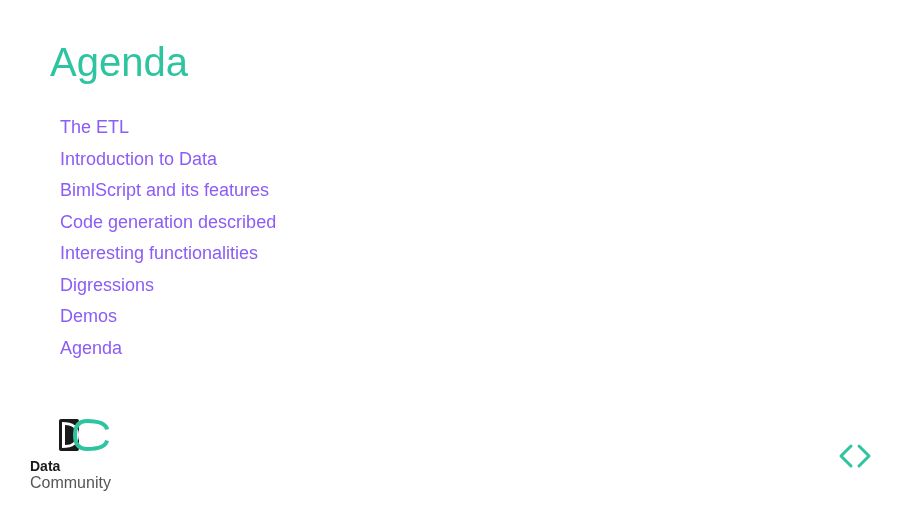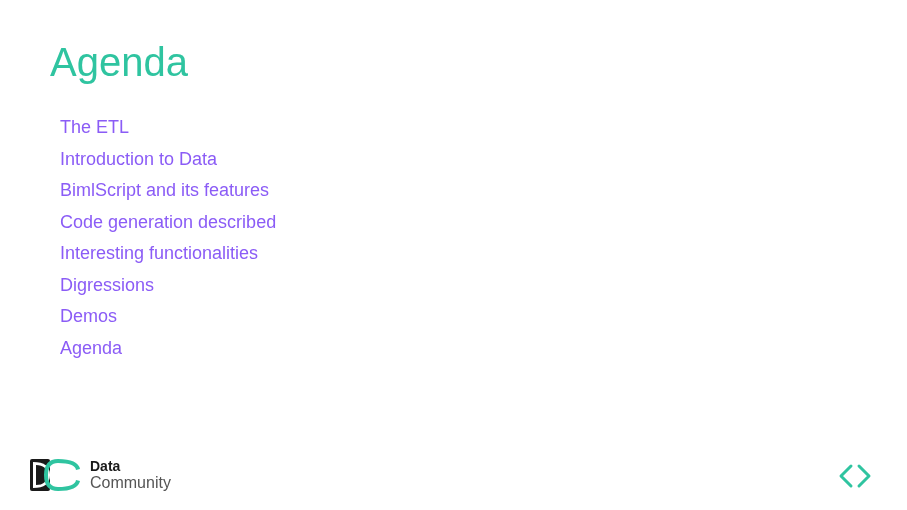--- a/index.html
+++ b/index.html
@@ -76,22 +76,23 @@
 
     .nav-arrows {
       display: flex;
       align-items: center;
       gap: 4px;
     }
 
     
     .dc-logo {
       display: flex;
-      align-items: flex-start;
+      align-items: flex-end;
       gap: 8px;
+      flex-direction: column;
     }
   </style>
 </head>
 <body>
 
 <div class="slide-container">
 
   <h1 class="slide-title">Agenda</h1>
 
   <ul class="agenda-list">

